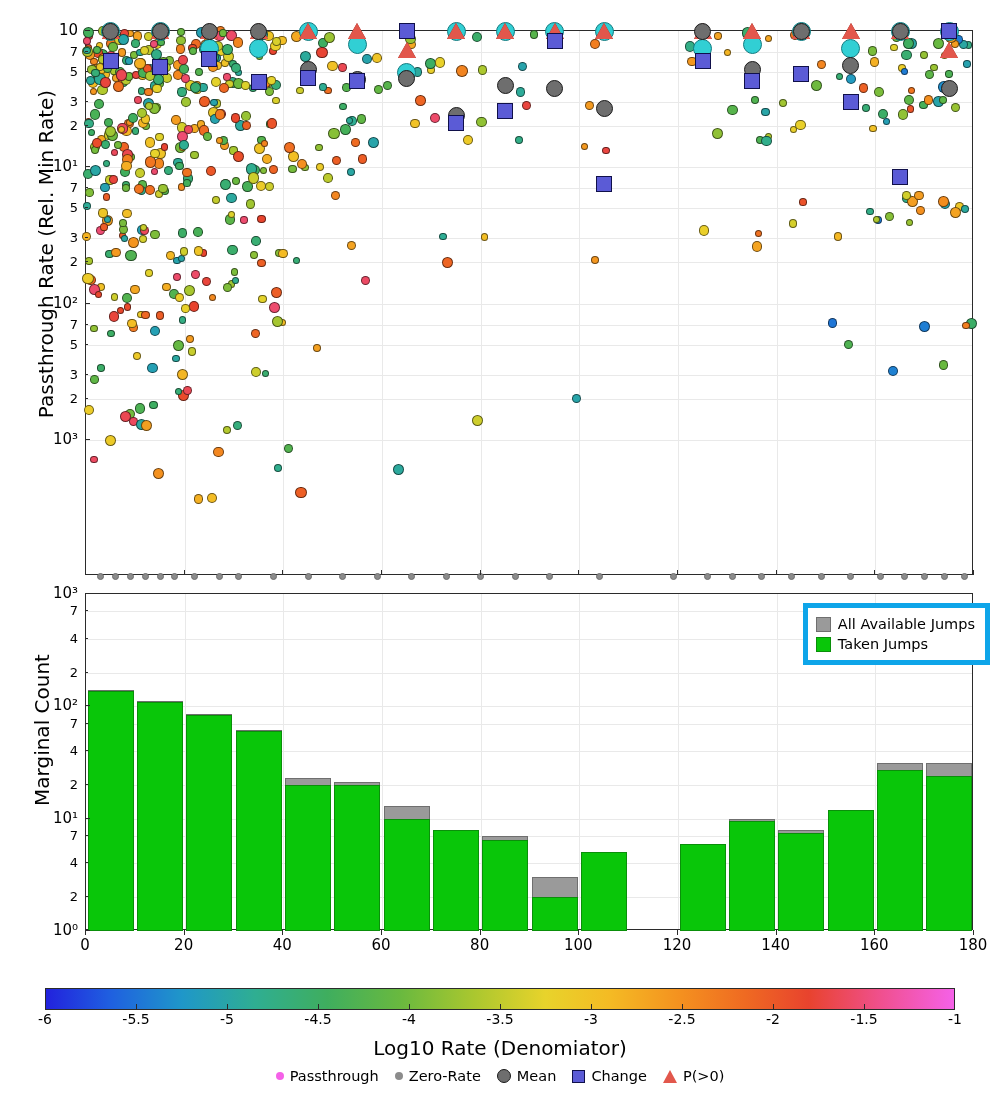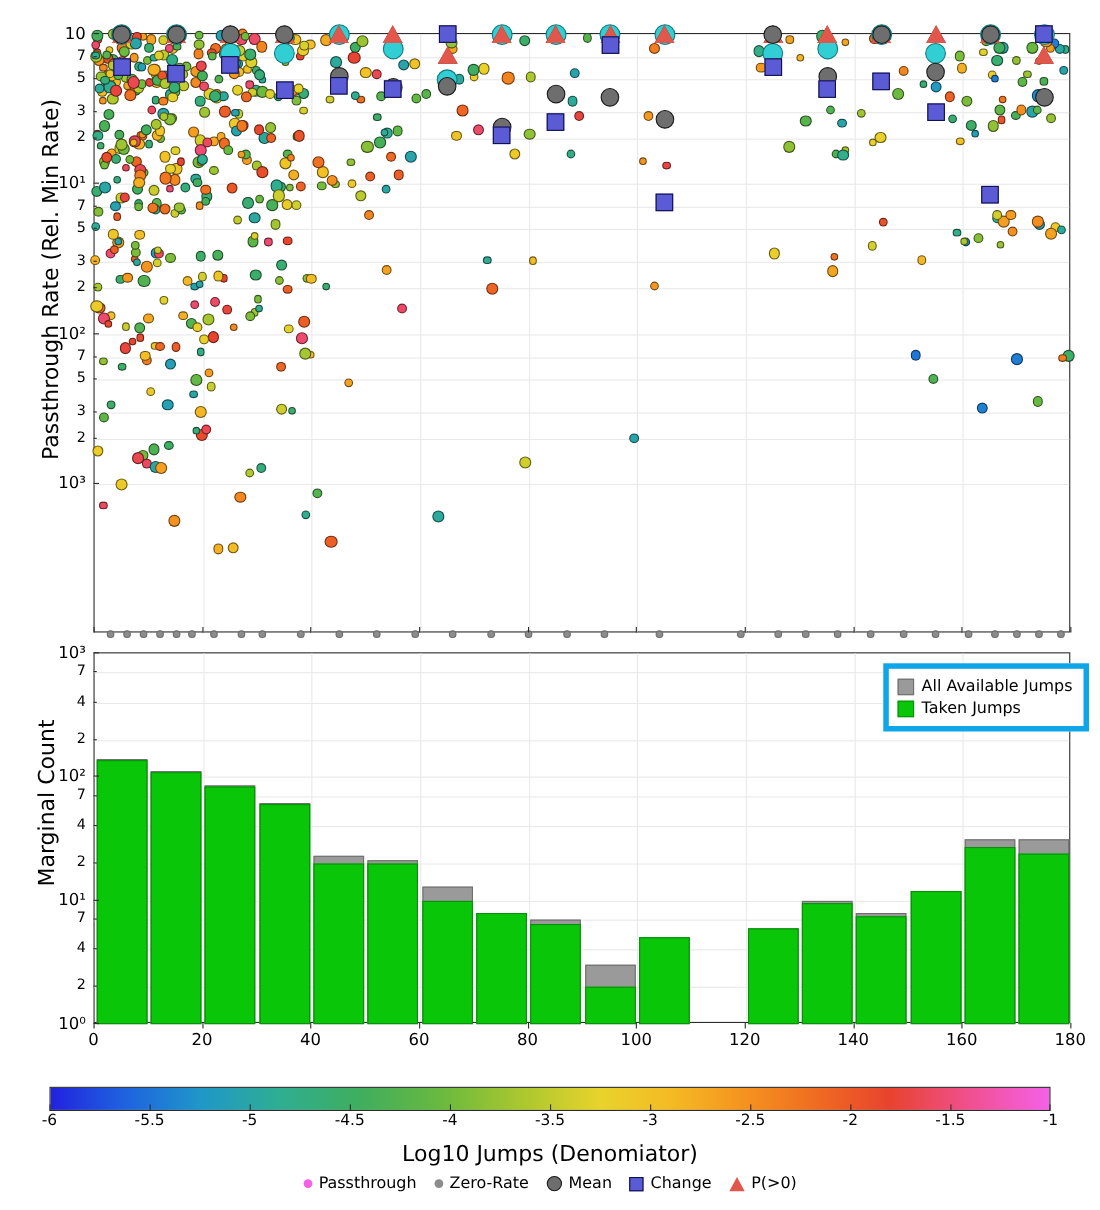--- a/index.html
+++ b/index.html
@@ -979,21 +979,21 @@
         <div class="cb-tickmark" style="left: 546px; top: 16px;"></div>
         <div class="cb-tick" style="left: 637px;">-2.5</div>
         <div class="cb-tickmark" style="left: 637px; top: 16px;"></div>
         <div class="cb-tick" style="left: 728px;">-2</div>
         <div class="cb-tickmark" style="left: 728px; top: 16px;"></div>
         <div class="cb-tick" style="left: 819px;">-1.5</div>
         <div class="cb-tickmark" style="left: 819px; top: 16px;"></div>
         <div class="cb-tick" style="left: 910px;">-1</div>
         <div class="cb-tickmark" style="left: 909px; top: 16px;"></div>
       </div>
-    <div id="cb-label">Log10 Jumps (Denomiator)</div>
+    <div id="cb-label">Log10 Rate (Denomiator)</div>
   </div>
 
   <div id="bottom-legend">
     <div class="item">
       <span class="lg-conn"></span>
       <span>Passthrough</span>
     </div>
     <div class="item">
       <span class="lg-zero"></span>
       <span>Zero-Rate</span>

